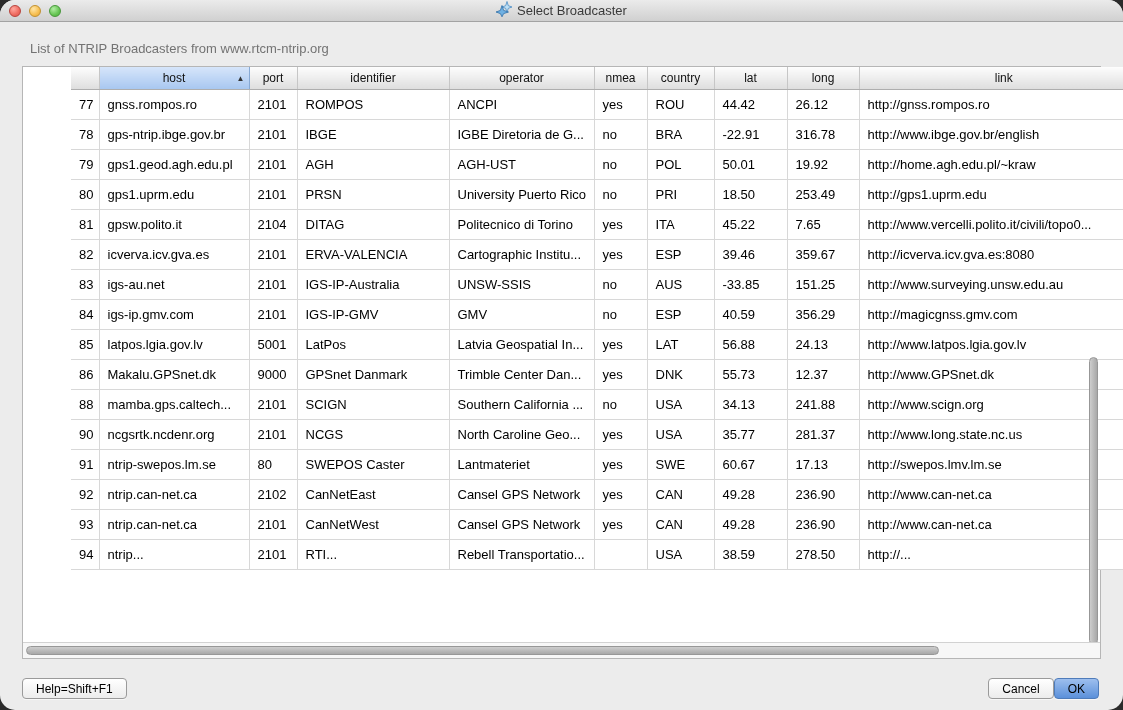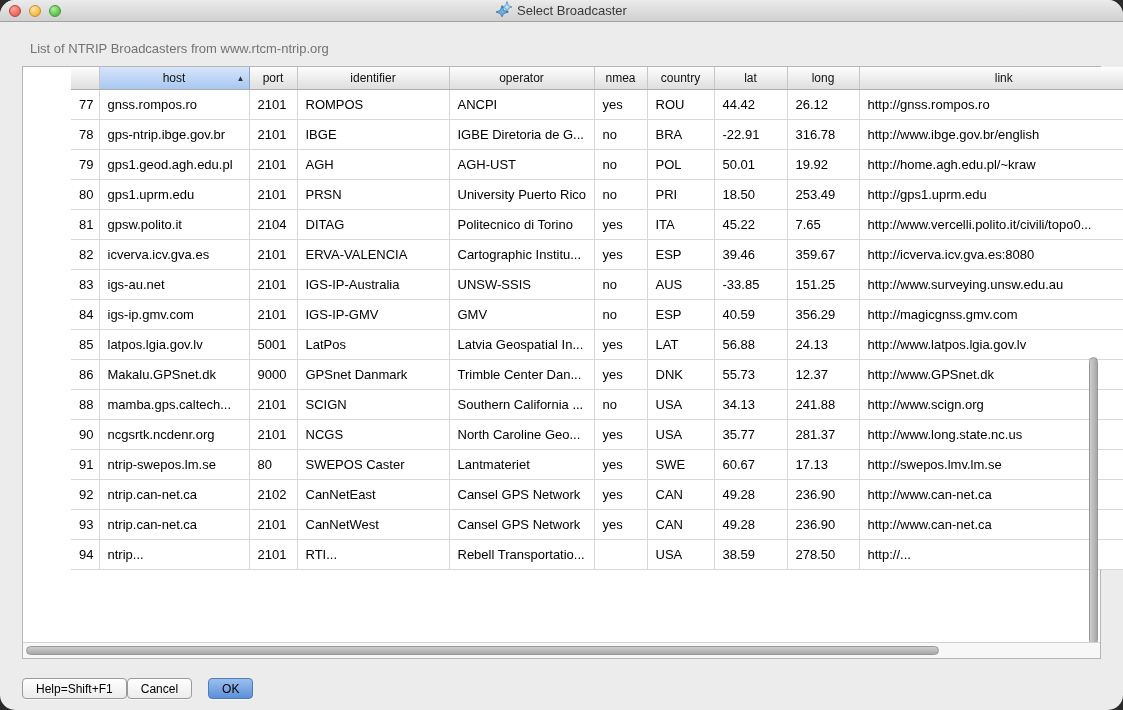--- a/index.html
+++ b/index.html
@@ -46,22 +46,22 @@
              background:#f7f7f7; border-top:1px solid #d2d2d2; }
   .hthumb { position:absolute; left:3px; top:3px; width:913px; height:9px;
             background:linear-gradient(#cdcdcd,#a8a8a8); border:1px solid #979797;
             border-radius:5px; }
   .vthumb { position:absolute; right:2px; top:290px; width:9px; height:288px;
             background:linear-gradient(90deg,#cdcdcd,#a8a8a8); border:1px solid #979797;
             border-radius:5px; }
 
   
   .footer { position:absolute; left:22px; right:24px; bottom:11px; height:21px;
-            display:flex; align-items:center; }
-  .btn-group { display:flex; gap:16px; }
+            display:flex; justify-content:space-between; align-items:center; }
+  .btn-group { display:flex; }
   .btn { height:21px; padding:0 13px; display:inline-flex; align-items:center;
          font-size:12px; color:#000; border:1px solid #9a9a9a; border-radius:4px;
          background:linear-gradient(#ffffff,#ececec);
          box-shadow:0 1px 0 rgba(255,255,255,.6); cursor:default; }
   .btn.primary { background:linear-gradient(#9dbfee,#5b90da); border-color:#4f7cba; }
 </style>
 </head>
 <body>
 
 <div class="window">

